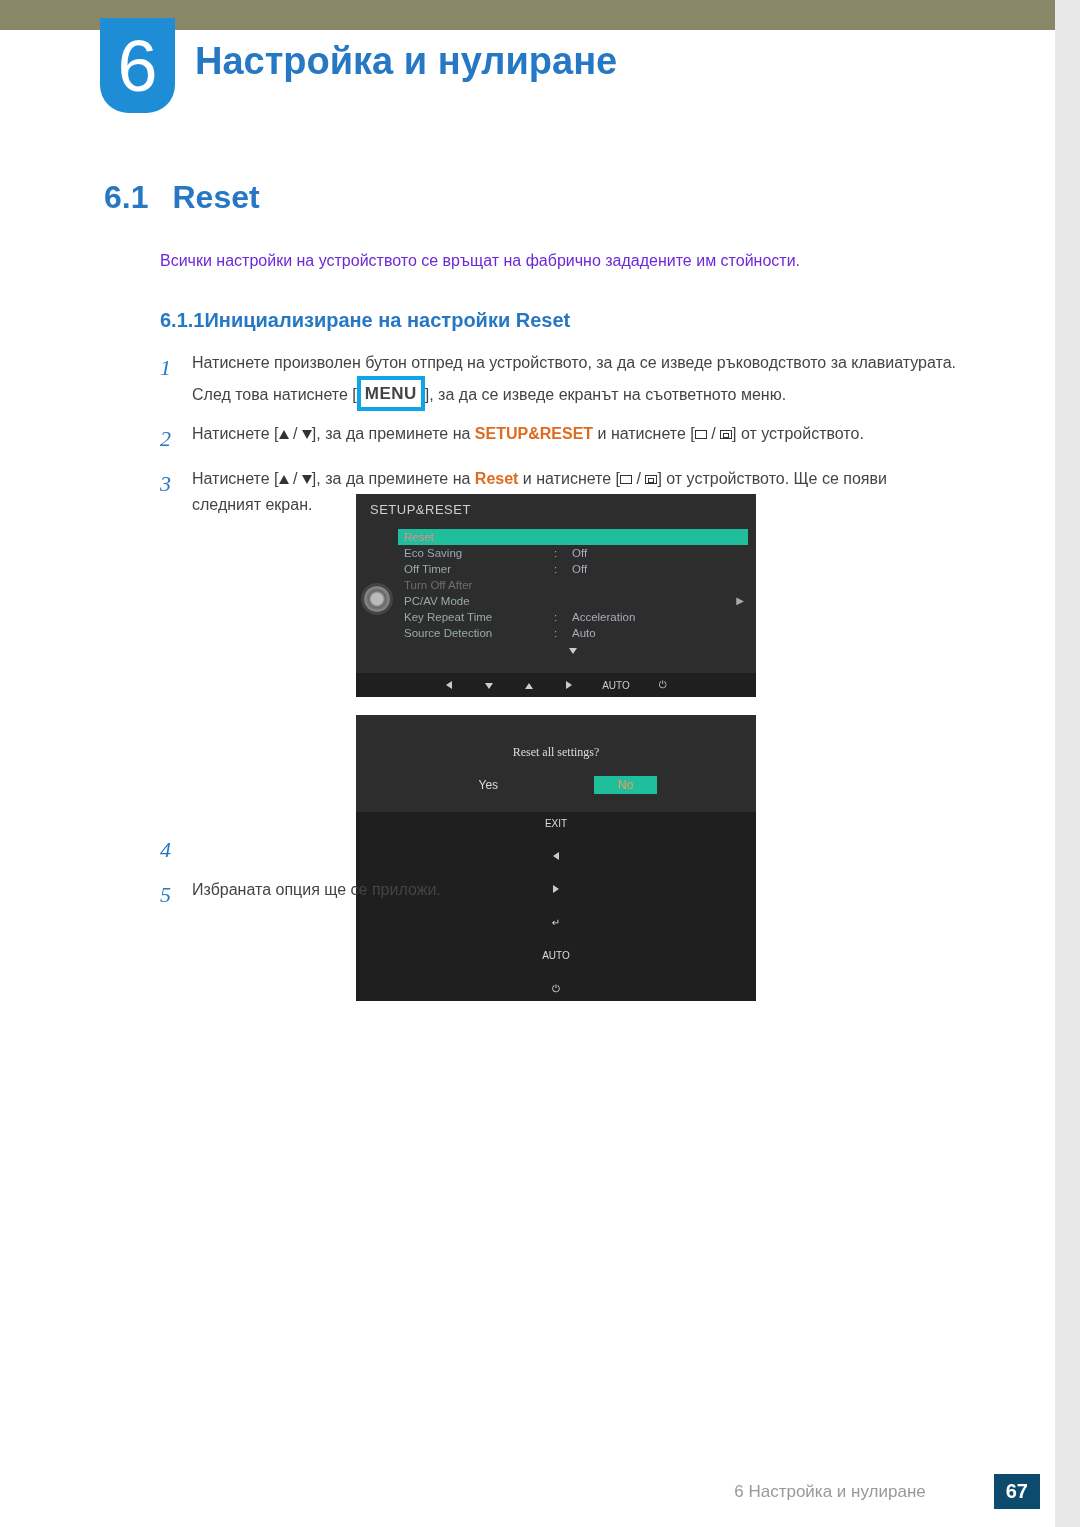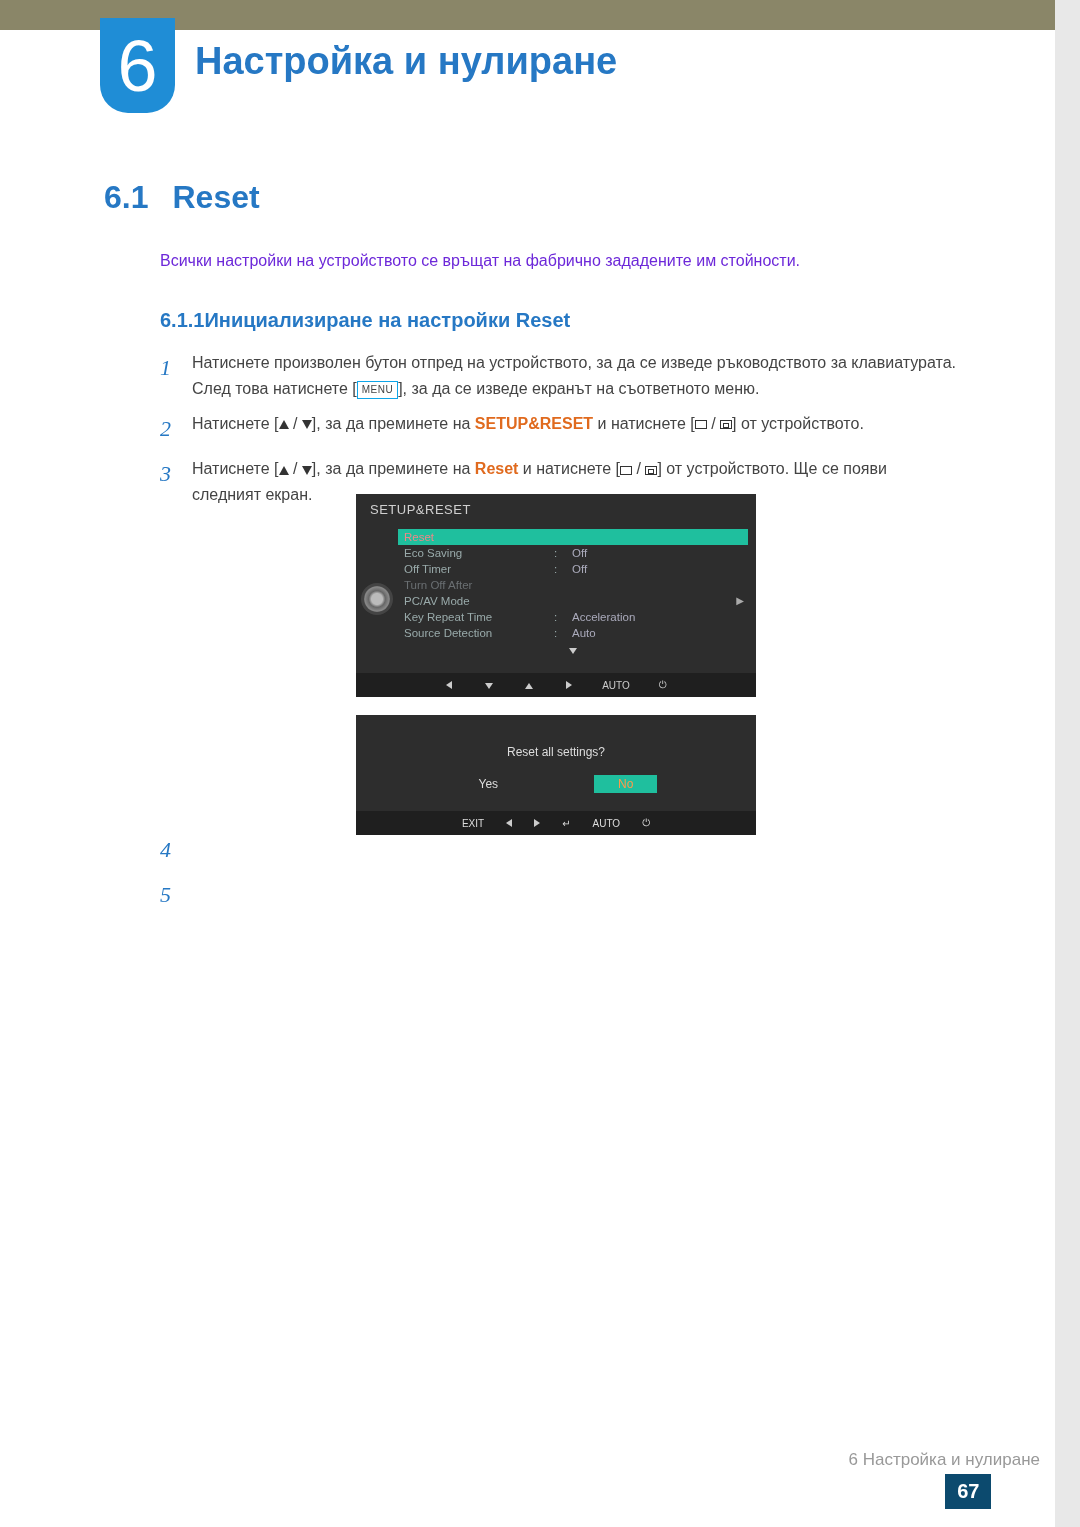--- a/index.html
+++ b/index.html
@@ -92,24 +92,24 @@
   }
   .step-num {
     color: #2678c4;
     font-size: 22px;
     font-style: italic;
     min-width: 16px;
     font-family: Georgia, serif;
   }
   .menu-inline {
     display: inline-block;
-    border: 1px solid #0ea5e9;
+    border: 4px solid #0ea5e9;
     padding: 0 4px;
-    font-size: 10px;
-    font-weight: normal;
+    font-size: 17px;
+    font-weight: bold;
     letter-spacing: 0.5px;
     vertical-align: 1px;
   }
   .tri-up { display:inline-block; width:0;height:0;border-left:5px solid transparent;border-right:5px solid transparent;border-bottom:9px solid #333;vertical-align:middle;}
   .tri-down { display:inline-block; width:0;height:0;border-left:5px solid transparent;border-right:5px solid transparent;border-top:9px solid #333;vertical-align:middle;}
   .icon-box { display:inline-block; width:12px; height:9px; border:1.5px solid #333; vertical-align:middle; }
   .icon-box2 { display:inline-block; width:12px; height:9px; border:1.5px solid #333; vertical-align:middle; position:relative;}
   .icon-box2::after{content:"";position:absolute;left:2px;top:2px;width:4px;height:3px;border:1px solid #333;}
   .hl { color: #e06a1e; font-weight: bold; }
 
@@ -170,46 +170,45 @@
   .scroll-ind{ text-align:center; padding:2px 0 6px; }
 
   .osd2 {
     margin-top: 18px;
     width: 400px;
     background:#2d2d2d;
     color:#ddd;
     font-size:12px;
     padding-top:20px;
   }
-  .osd2-q { text-align:center; padding:10px 0 16px; font-size:12px;}
+  .osd2-q { text-align:center; padding:10px 0 16px; font-size:12px;font-family:Liberation Serif, serif;}
   .osd2-opts { display:flex; justify-content:center; gap:32px; padding-bottom:18px;}
   .osd2-opt { padding:2px 24px; font-size:12px;}
   .osd2-opt.sel { background:#1fbf9e; color:#ff9a4a;margin-left:40px;}
   .osd2-footer {
     display:flex; justify-content:center; gap:22px;
-    background:#1f1f1f; padding:6px 0; font-size:10px; align-items:center;
+    background:#1f1f1f; padding:6px 0; font-size:10px; align-items:center;flex-direction:column;
   }
 
   .steps-lower {
     position: absolute;
     top: 832px;
     left: 160px;
     width: 800px;
   }
 
   .footer {
     position: absolute;
     bottom: 18px;
     right: 40px;
     display:flex;
     align-items:center;
-    gap: 4px;
+    gap: 20px;
     color: #999;
     font-size: 17px;
-    flex-direction: column;
   }
   .page-num {
     background:#0c4a6e;
     color:#fff;
     font-size:20px;
     font-weight:bold;
     padding: 6px 12px;
     margin-left: 48px;
   }
 </style>
@@ -324,19 +323,20 @@
     </div>
   </div>
 </div>
 
 <div class="steps-lower">
   <div class="step">
     <div class="step-num">4</div>
   </div>
   <div class="step">
     <div class="step-num">5</div>
+    <div>Избраната опция ще се приложи.</div>
   </div>
 </div>
 
 <div class="footer">
   <span>6 Настройка и нулиране</span>
   <span class="page-num">67</span>
 </div>
 
 </body></html>

